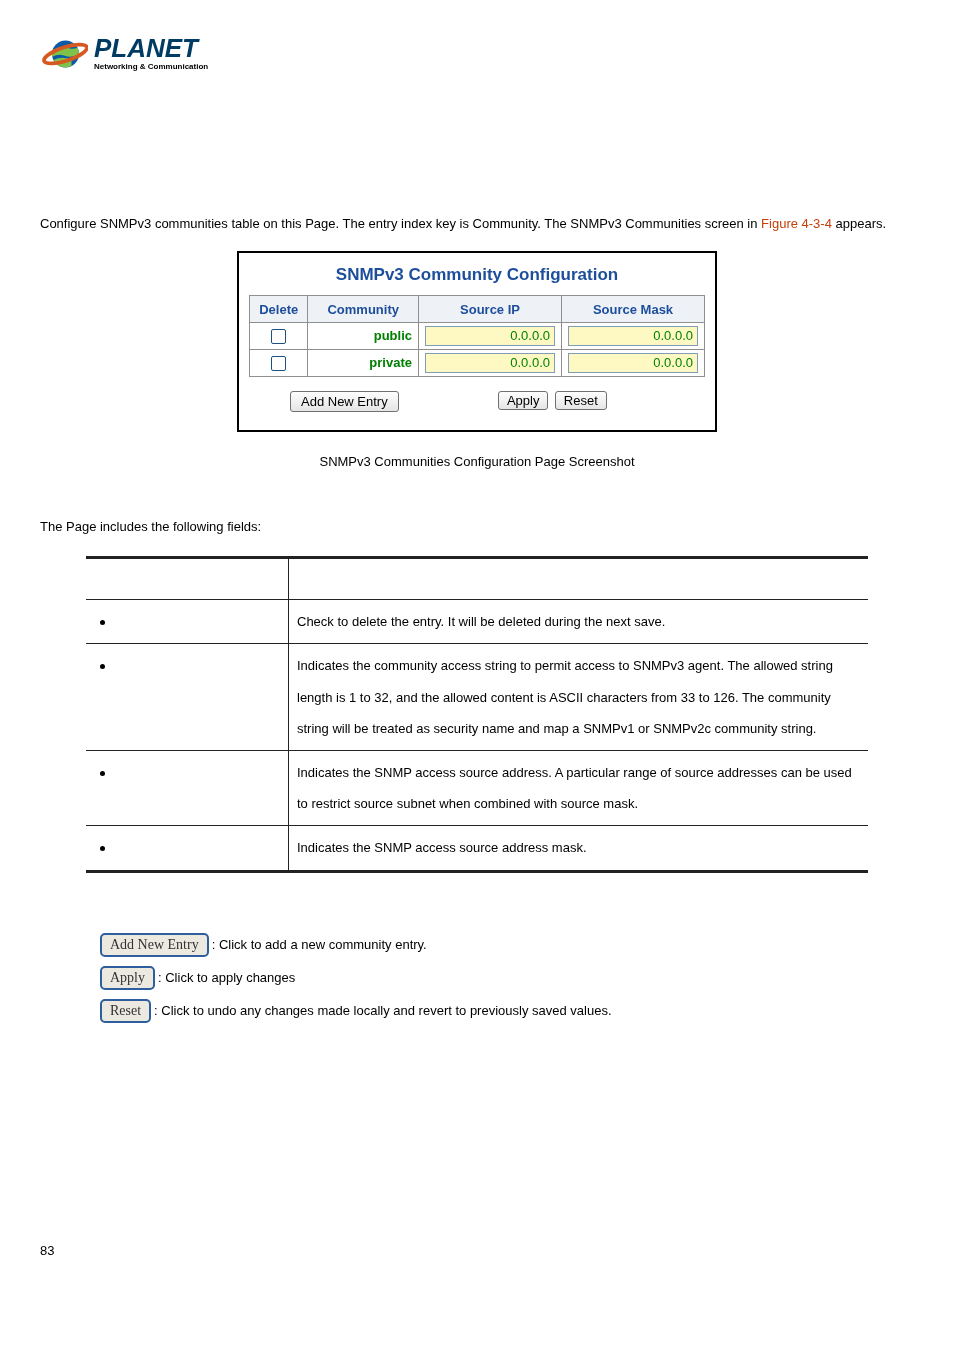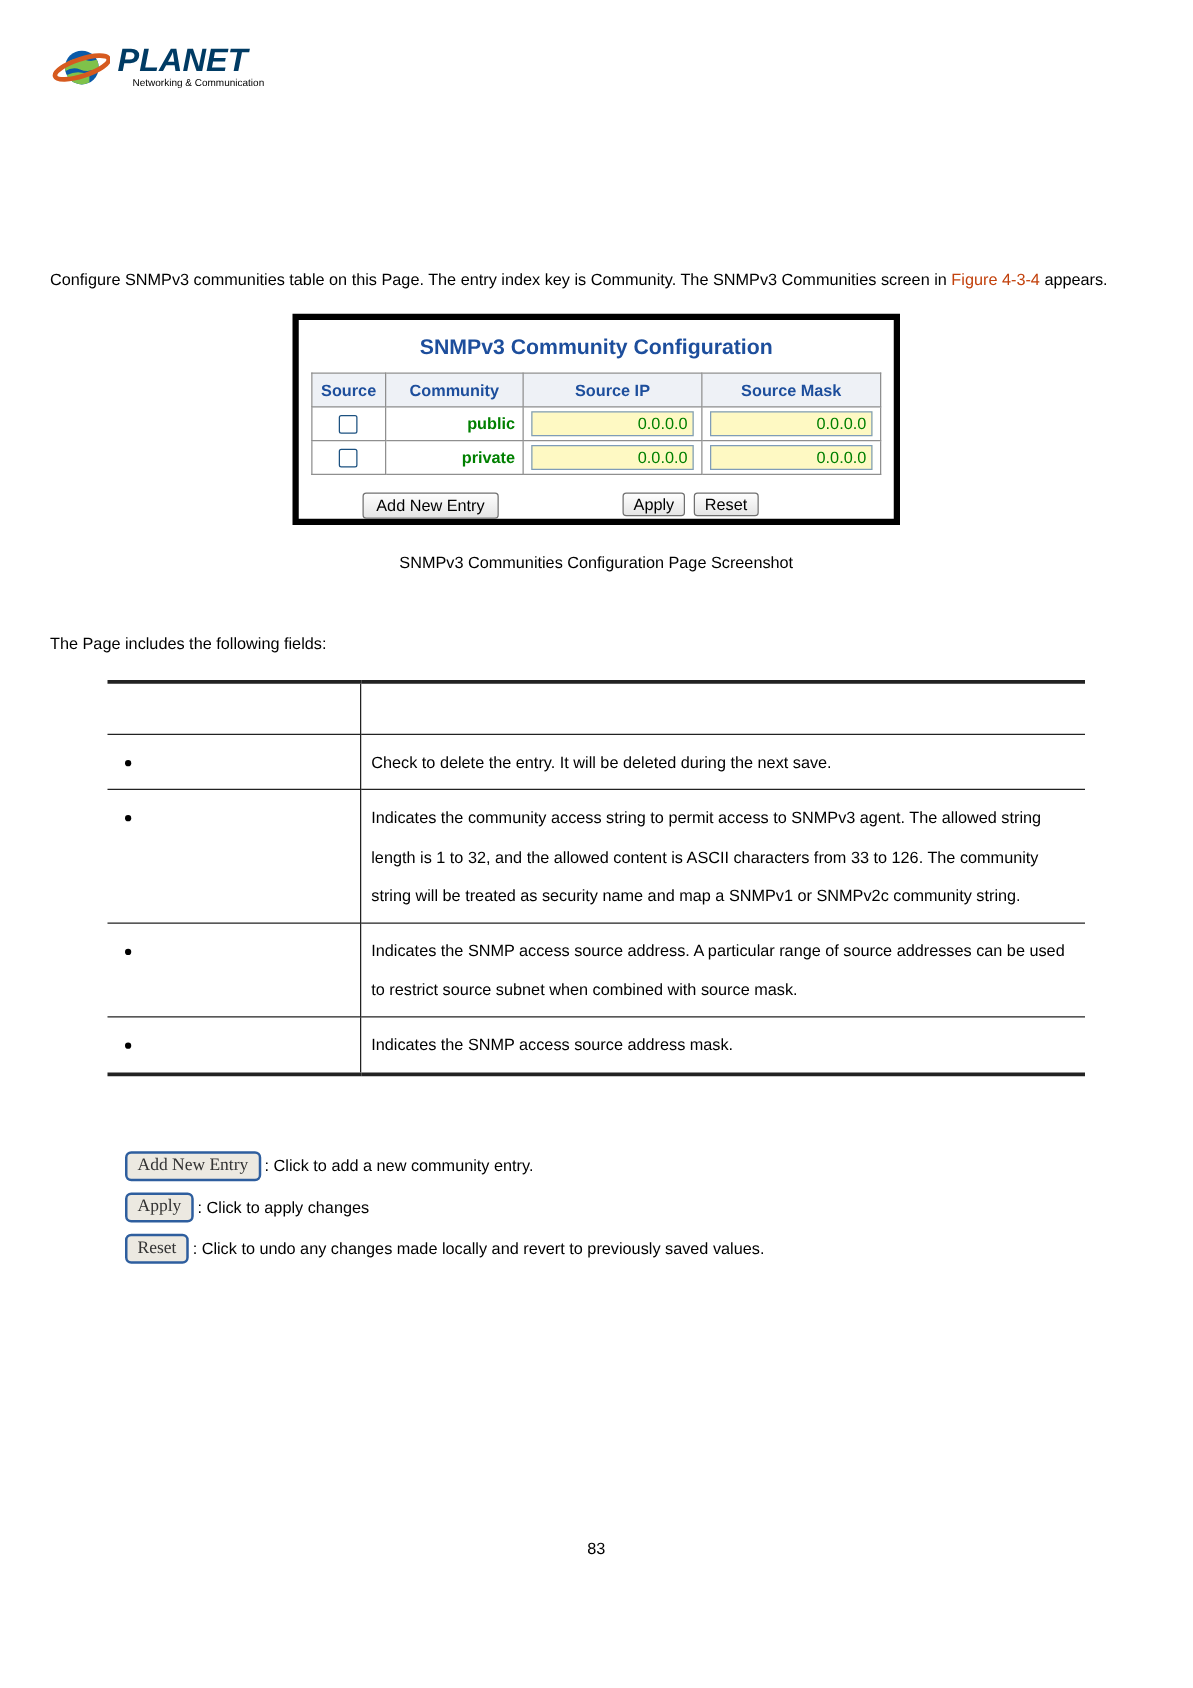--- a/index.html
+++ b/index.html
@@ -31,41 +31,40 @@
     font-family: Arial, sans-serif;
     font-weight: 900;
     font-style: italic;
     font-size: 26px;
     letter-spacing: 0px;
     color: #003b64;
     line-height: 0.9;
   }
   .logo-sub {
     font-size: 8px;
-    font-weight: normal;
+    font-weight: bold;
     color: #000;
     margin-top: 1px;
-    margin-left: 12px;
   }
 
   .intro-text {
     font-size: 13px;
     line-height: 2.4;
     margin-bottom: 12px;
   }
   .figure-ref {
     color: #c2410c;
   }
 
   
   .config-box {
     width: 456px;
     margin: 0 auto 22px auto;
-    border: 5px solid #000000;
-    padding: 12px 10px 0 10px;
+    border: 2px solid #000000;
+    padding: 12px 10px 18px 10px;
   }
   .config-title {
     text-align: center;
     font-weight: bold;
     color: #1d4e9c;
     font-size: 17px;
     margin-bottom: 10px;
   }
   .cfg-table {
     border-collapse: collapse;
@@ -204,21 +203,21 @@
     border-radius: 5px;
     background: #ece9e1;
     font-family: "Times New Roman", serif;
     font-size: 14px;
     padding: 2px 8px;
     color: #333;
     margin-right: 3px;
   }
 
   .page-num {
-    text-align: center;
+    text-align: left;
     font-size: 13px;
     margin-top: 220px;
   }
 </style>
 </head>
 <body>
 
 <div class="page">
 
   <div class="logo-wrap">
@@ -246,21 +245,21 @@
 
   <div class="intro-text">
     <span>Configure SNMPv3 communities table on this Page. The entry index key is Community. The SNMPv3 Communities screen in </span><span class="figure-ref">Figure 4-3-4</span><span> appears.</span>
   </div>
 
   <div class="config-box">
     <div class="config-title">SNMPv3 Community Configuration</div>
     <table class="cfg-table">
       <tbody>
           <tr>
-        <th>Source</th>
+        <th>Delete</th>
         <th>Community</th>
         <th>Source IP</th>
         <th>Source Mask</th>
       </tr>
       <tr>
         <td class="cb"><span class="chk"></span></td>
         <td class="com"><span>public</span></td>
         <td class="ip"><span>0.0.0.0</span></td>
         <td class="mask"><span>0.0.0.0</span></td>
       </tr>

